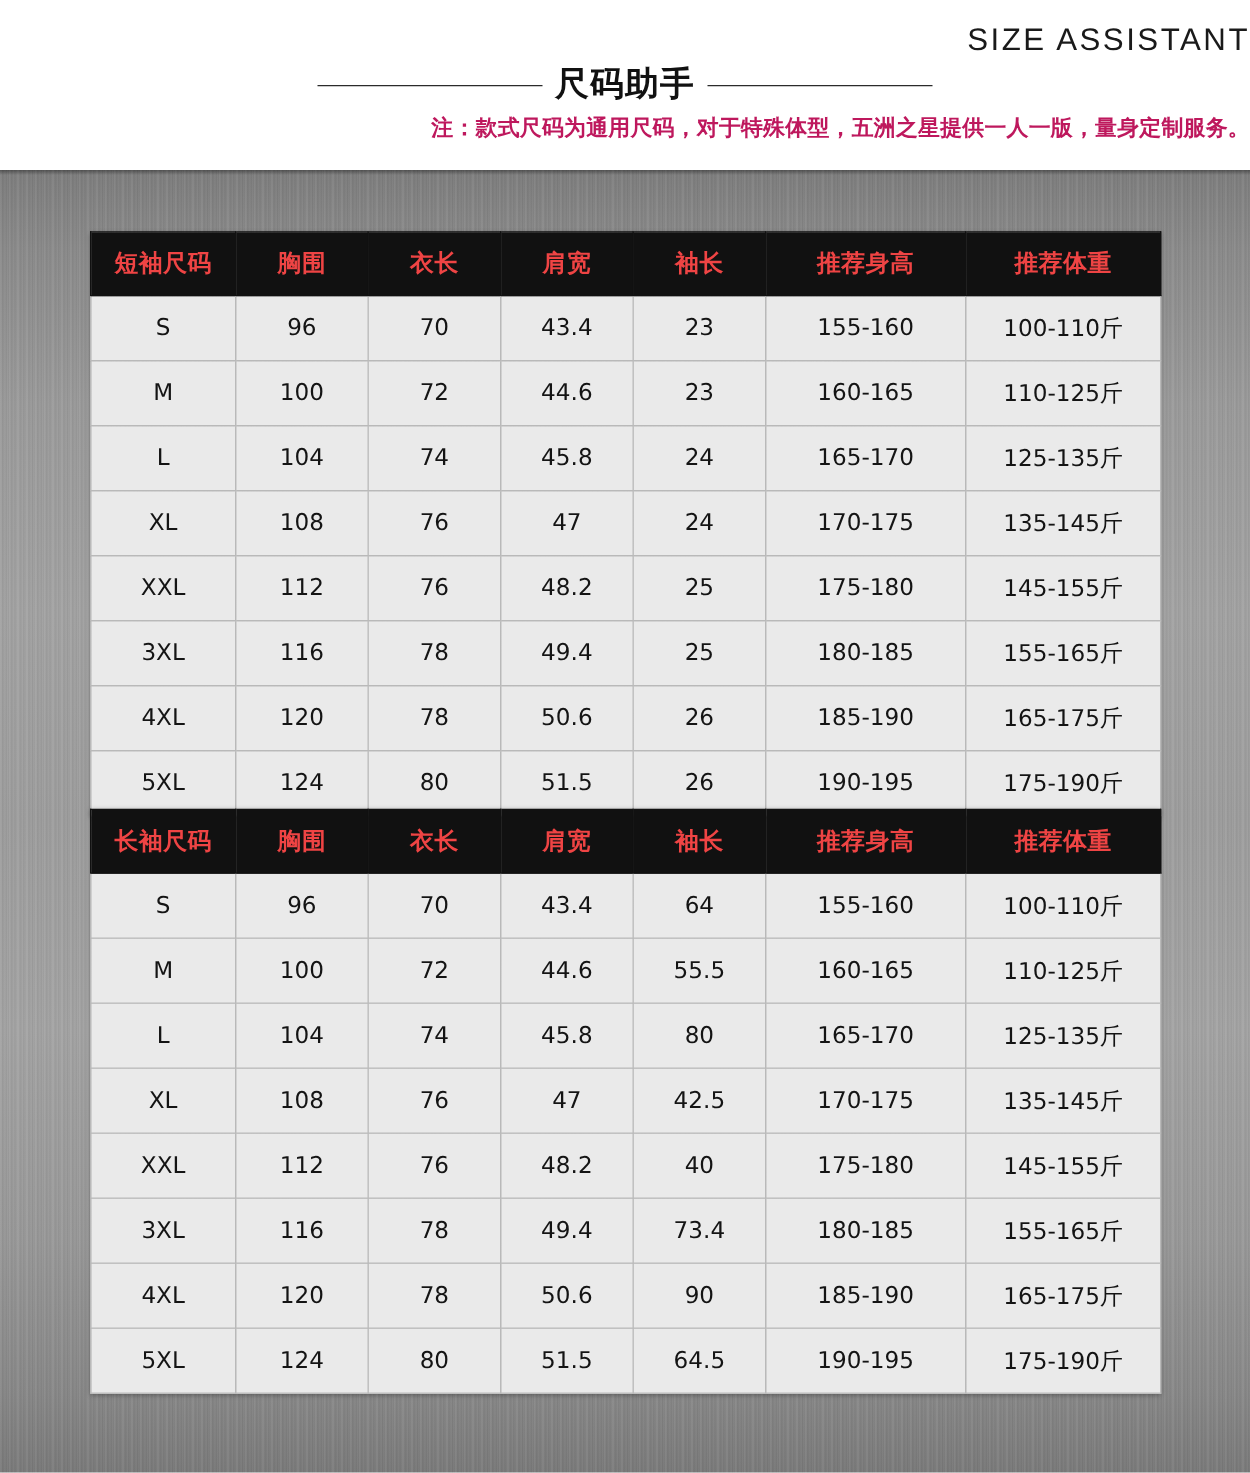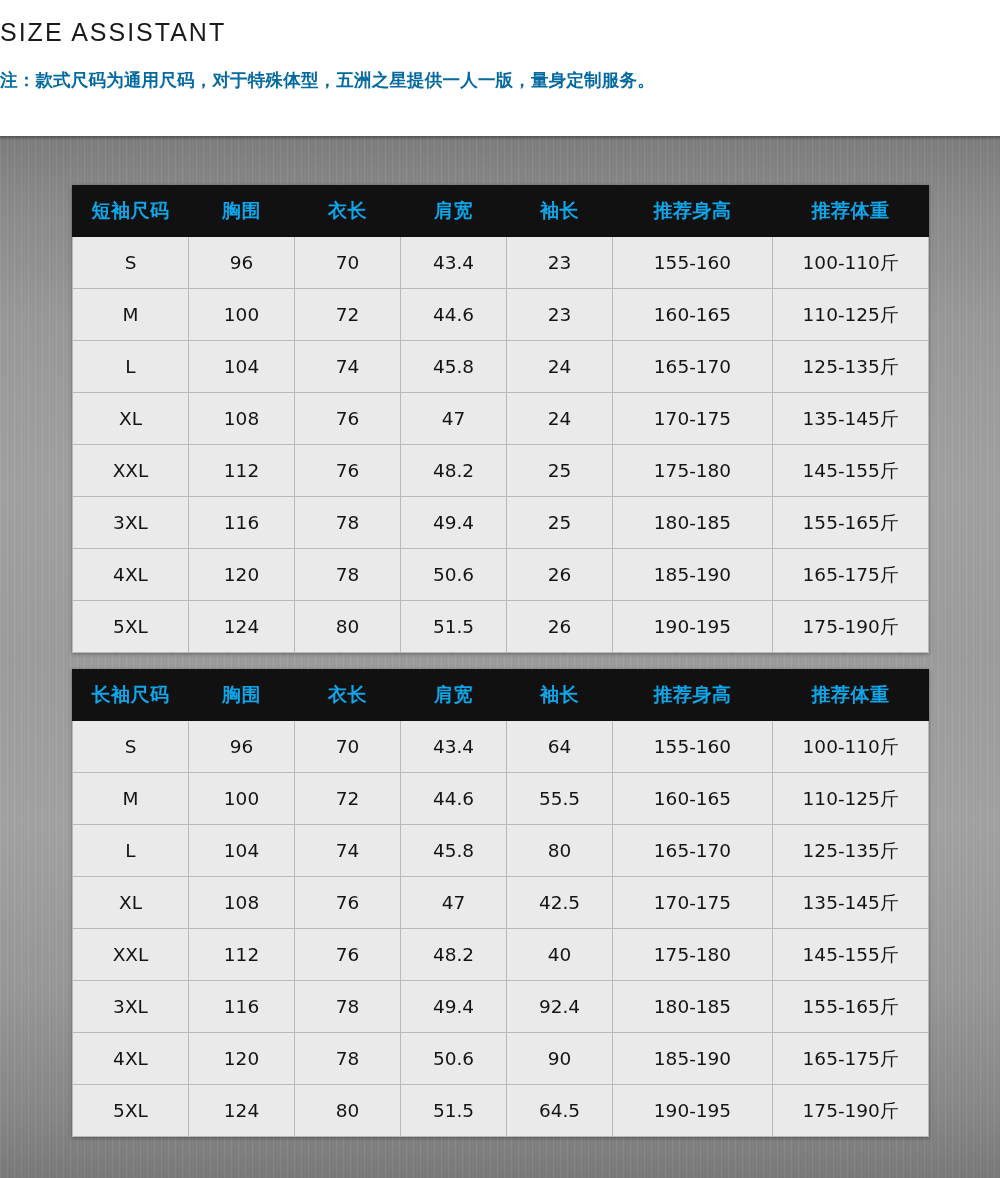--- a/index.html
+++ b/index.html
@@ -19,21 +19,21 @@
     height: 1178px;
     background: #ffffff;
   }
 
   
   .header {
     position: relative;
     width: 1000px;
     height: 136px;
     background: #ffffff;
-    text-align: left;
+    text-align: right;
     padding-top: 16px;
     box-sizing: border-box;
   }
   .title-en {
     font-size: 25px;
     letter-spacing: 2px;
     color: #1a1a1a;
     font-family: "Liberation Sans", sans-serif;
     line-height: 32px;
   }
@@ -51,24 +51,24 @@
     letter-spacing: 1px;
     padding: 0 10px;
     line-height: 36px;
   }
   .rule {
     height: 1px;
     background: #2b2b2b;
     width: 180px;
   }
   .note {
-    margin-top: 20px;
+    margin-top: 4px;
     font-size: 17.5px;
     font-weight: bold;
-    color: #0369a1;
+    color: #be185d;
     font-family: "DejaVu Sans", sans-serif;
     letter-spacing: 0.2px;
   }
 
   
   .body-bg {
     position: relative;
     width: 1000px;
     height: 1042px;
     background:
@@ -93,37 +93,37 @@
     pointer-events: none;
   }
 
   
   .table-wrap {
     position: absolute;
     left: 72px;
     width: 856px;
   }
   .table-wrap.first { top: 49px; }
-  .table-wrap.second { top: 533px; }
+  .table-wrap.second { top: 511px; }
 
   table.size-table {
     border-collapse: collapse;
     width: 856px;
     table-layout: fixed;
     box-shadow: 0 1px 4px rgba(0,0,0,0.35);
   }
   table.size-table th,
   table.size-table td {
     border: 1px solid #6f6f6f;
     text-align: center;
     font-family: "DejaVu Sans", sans-serif;
   }
   table.size-table thead th {
     background: #111111;
-    color: #0ea5e9;
+    color: #ef4444;
     font-size: 19px;
     font-weight: bold;
     height: 48px;
     border-color: #111111;
     letter-spacing: 0.5px;
   }
   table.size-table tbody td {
     background: #eaeaea;
     color: #141414;
     font-size: 18.5px;
@@ -143,20 +143,25 @@
   col.c5 { width: 160px; }
   col.c6 { width: 156px; }
 </style>
 </head>
 <body>
 
 <div class="page">
 
   <div class="header">
     <div class="title-en">SIZE ASSISTANT</div>
+    <div class="title-cn-wrap">
+      <div class="rule"></div>
+      <div class="title-cn">尺码助手</div>
+      <div class="rule"></div>
+    </div>
     <div class="note">注：款式尺码为通用尺码，对于特殊体型，五洲之星提供一人一版，量身定制服务。</div>
   </div>
 
   <div class="body-bg">
 
     <div class="table-wrap first">
       <table class="size-table">
         <colgroup>
           <col class="c0">
             <col class="c1">
@@ -320,21 +325,21 @@
             <td>48.2</td>
             <td>40</td>
             <td>175-180</td>
             <td>145-155斤</td>
           </tr>
           <tr>
             <td>3XL</td>
             <td>116</td>
             <td>78</td>
             <td>49.4</td>
-            <td>92.4</td>
+            <td>73.4</td>
             <td>180-185</td>
             <td>155-165斤</td>
           </tr>
           <tr>
             <td>4XL</td>
             <td>120</td>
             <td>78</td>
             <td>50.6</td>
             <td>90</td>
             <td>185-190</td>

